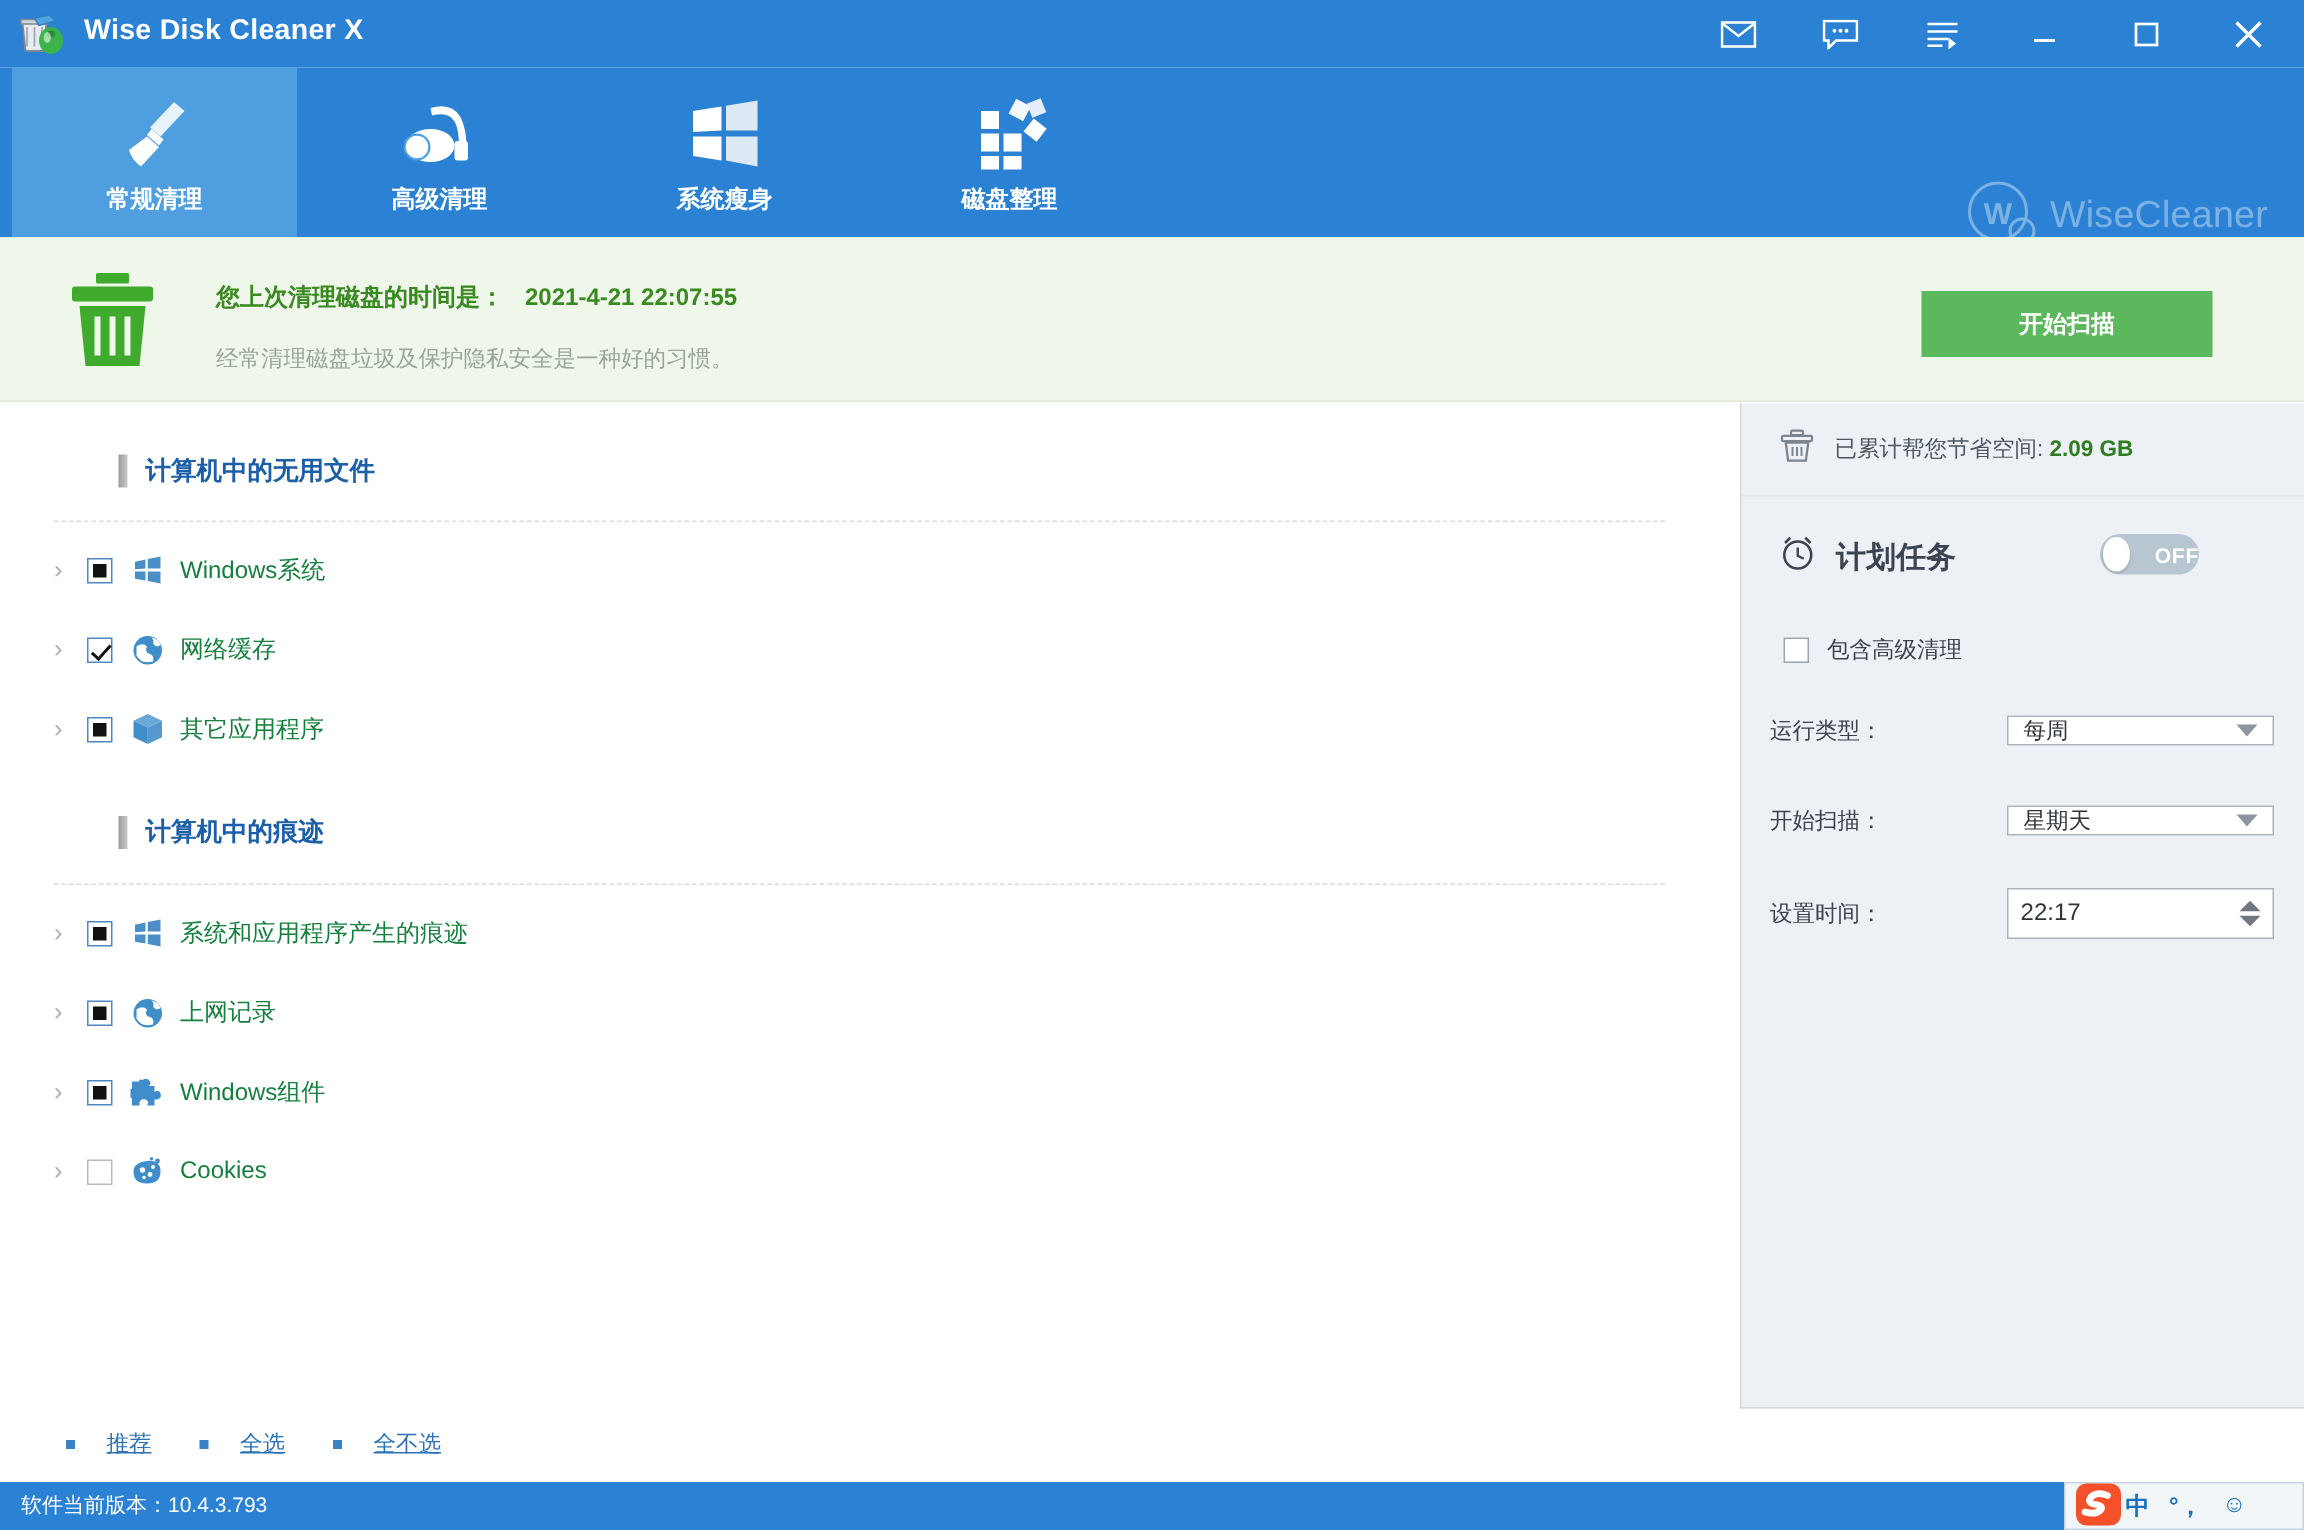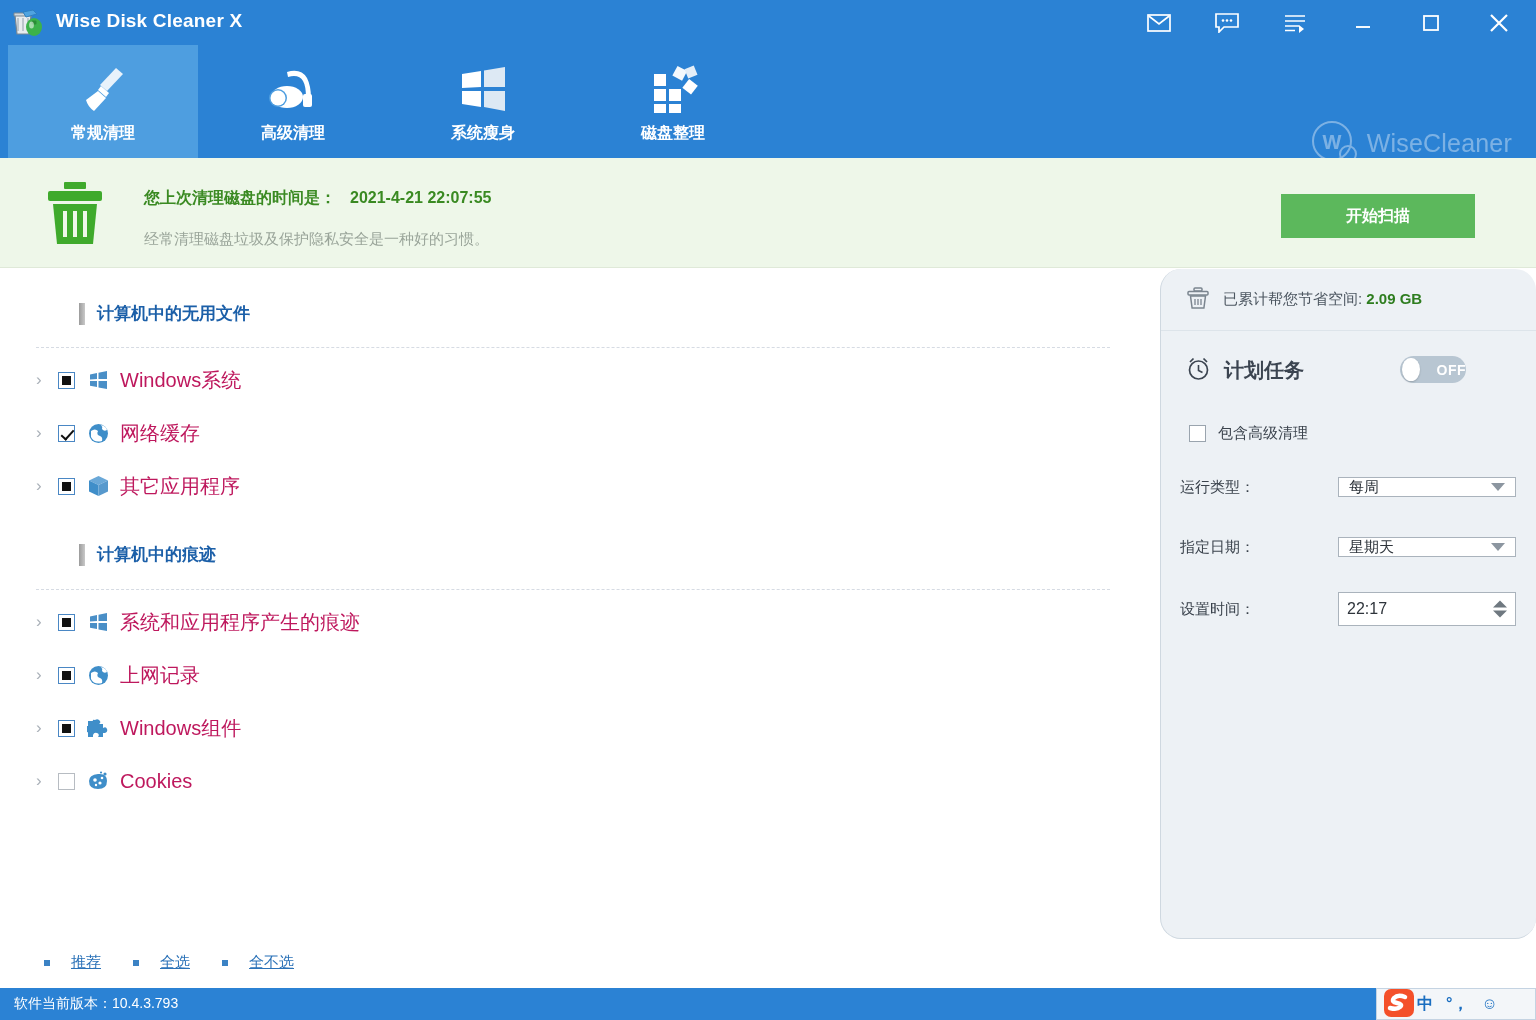--- a/index.html
+++ b/index.html
@@ -132,30 +132,29 @@
   .cb.checked::after {
     content: ""; position: absolute; left: 5px; top: 1px;
     width: 5px; height: 11px;
     border: solid #111111; border-width: 0 2.4px 2.4px 0;
     transform: rotate(42deg);
   }
   .row-ico {
     width: 22px; height: 22px; margin-right: 11px;
     display: flex; align-items: center; justify-content: center;
   }
-  .row-label { font-size: 20px; color: #be185d; white-space: nowrap; }
+  .row-label { font-size: 16px; color: #15803d; white-space: nowrap; }
 
   
   .side {
     position: absolute; left: 1160px; top: 269px;
     width: 376px; height: 670px;
     background: #edf1f5;
     border-left: 1px solid #cfd8e0;
     border-bottom: 1px solid #cfd8e0;
-    border-radius: 21px;
   }
   .saved {
     position: absolute; left: 0; top: 0; width: 100%; height: 62px;
     display: flex; align-items: center; padding-left: 24px;
     border-bottom: 1px solid #dde4ea;
   }
   .saved-text { font-size: 15px; color: #4c5660; margin-left: 12px; }
   .saved-text b { color: #2e7d1f; font-size: 15px; }
 
   .sched {
@@ -545,21 +544,21 @@
 
   <div class="field" style="top:469px;">
     <span class="field-label">运行类型：</span>
     <span class="select">
       <span>每周</span>
       <span class="caret"></span>
     </span>
   </div>
 
   <div class="field" style="top:529px;">
-    <span class="field-label">指定日期：</span>
+    <span class="field-label">开始扫描：</span>
     <span class="select">
       <span>星期天</span>
       <span class="caret"></span>
     </span>
   </div>
 
   <div class="field" style="top:591px;">
     <span class="field-label">设置时间：</span>
     <span class="spin">
       <span>22:17</span>

